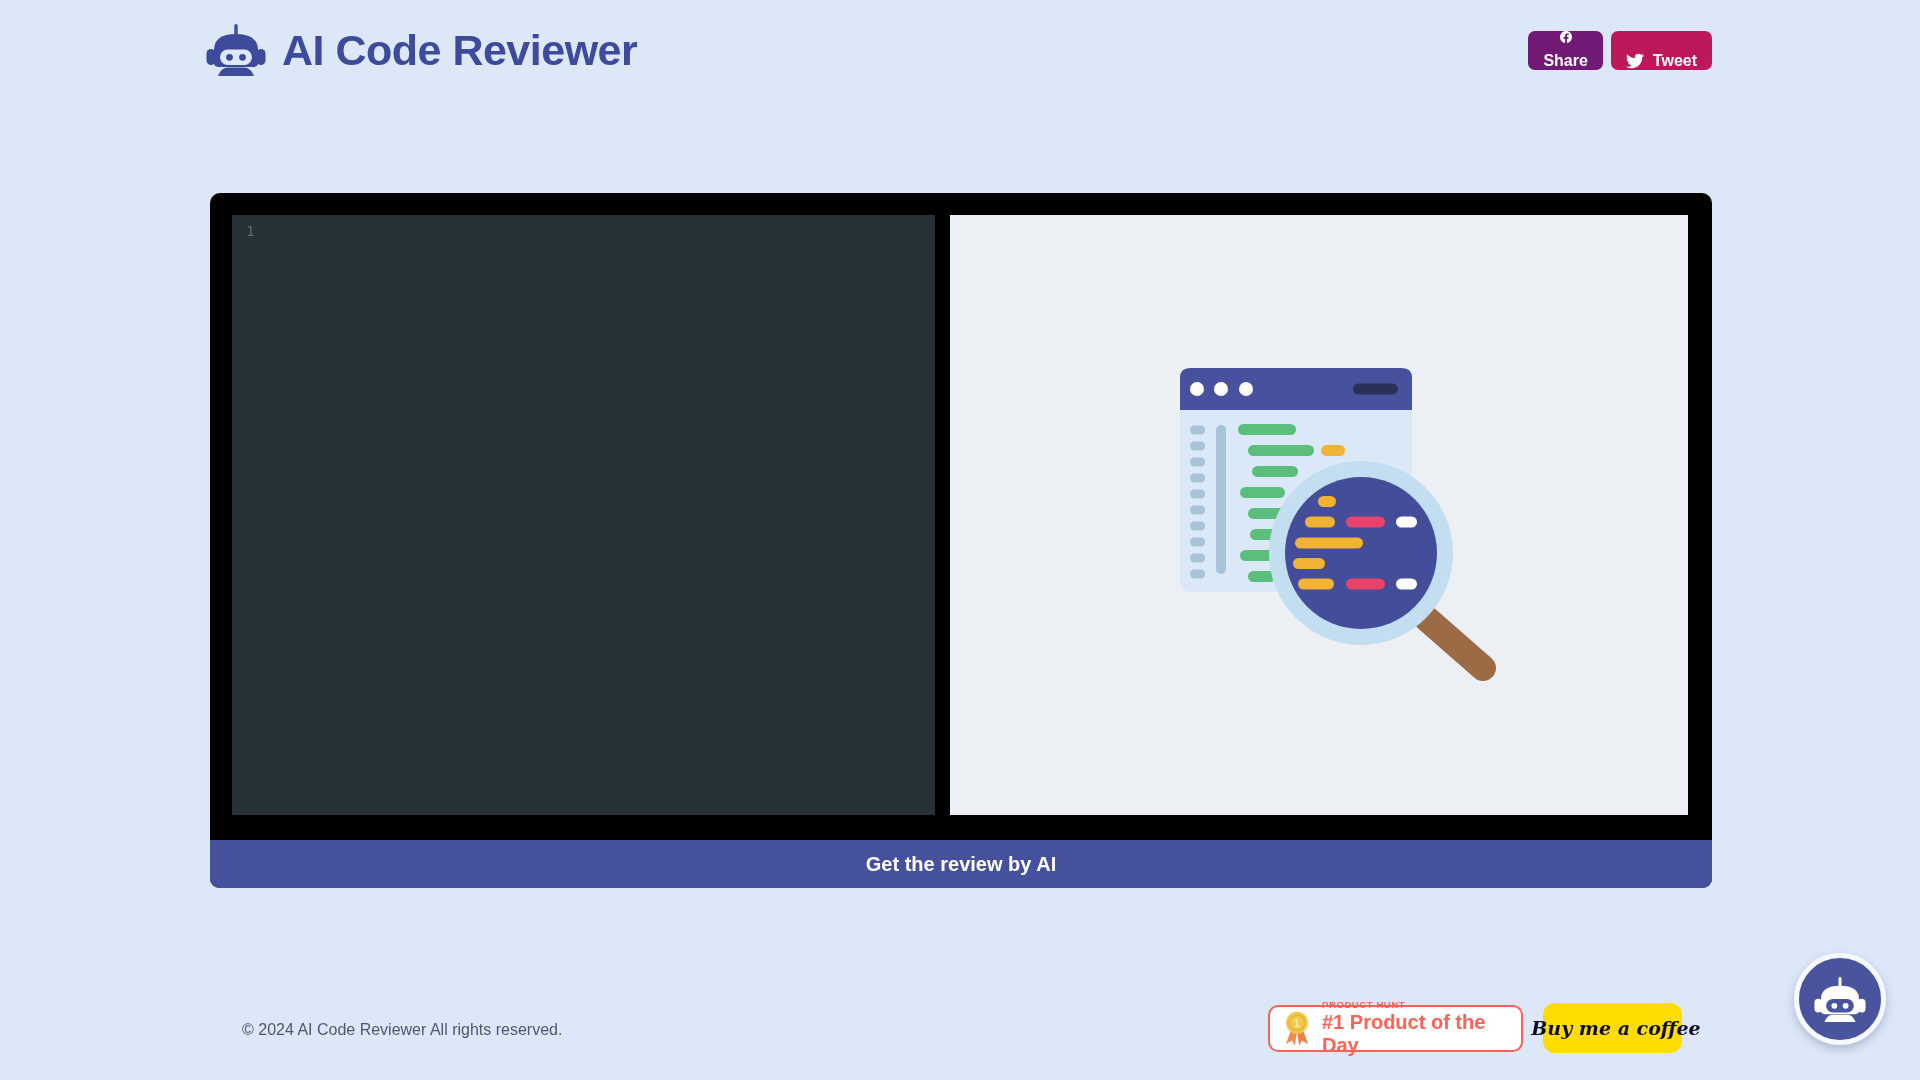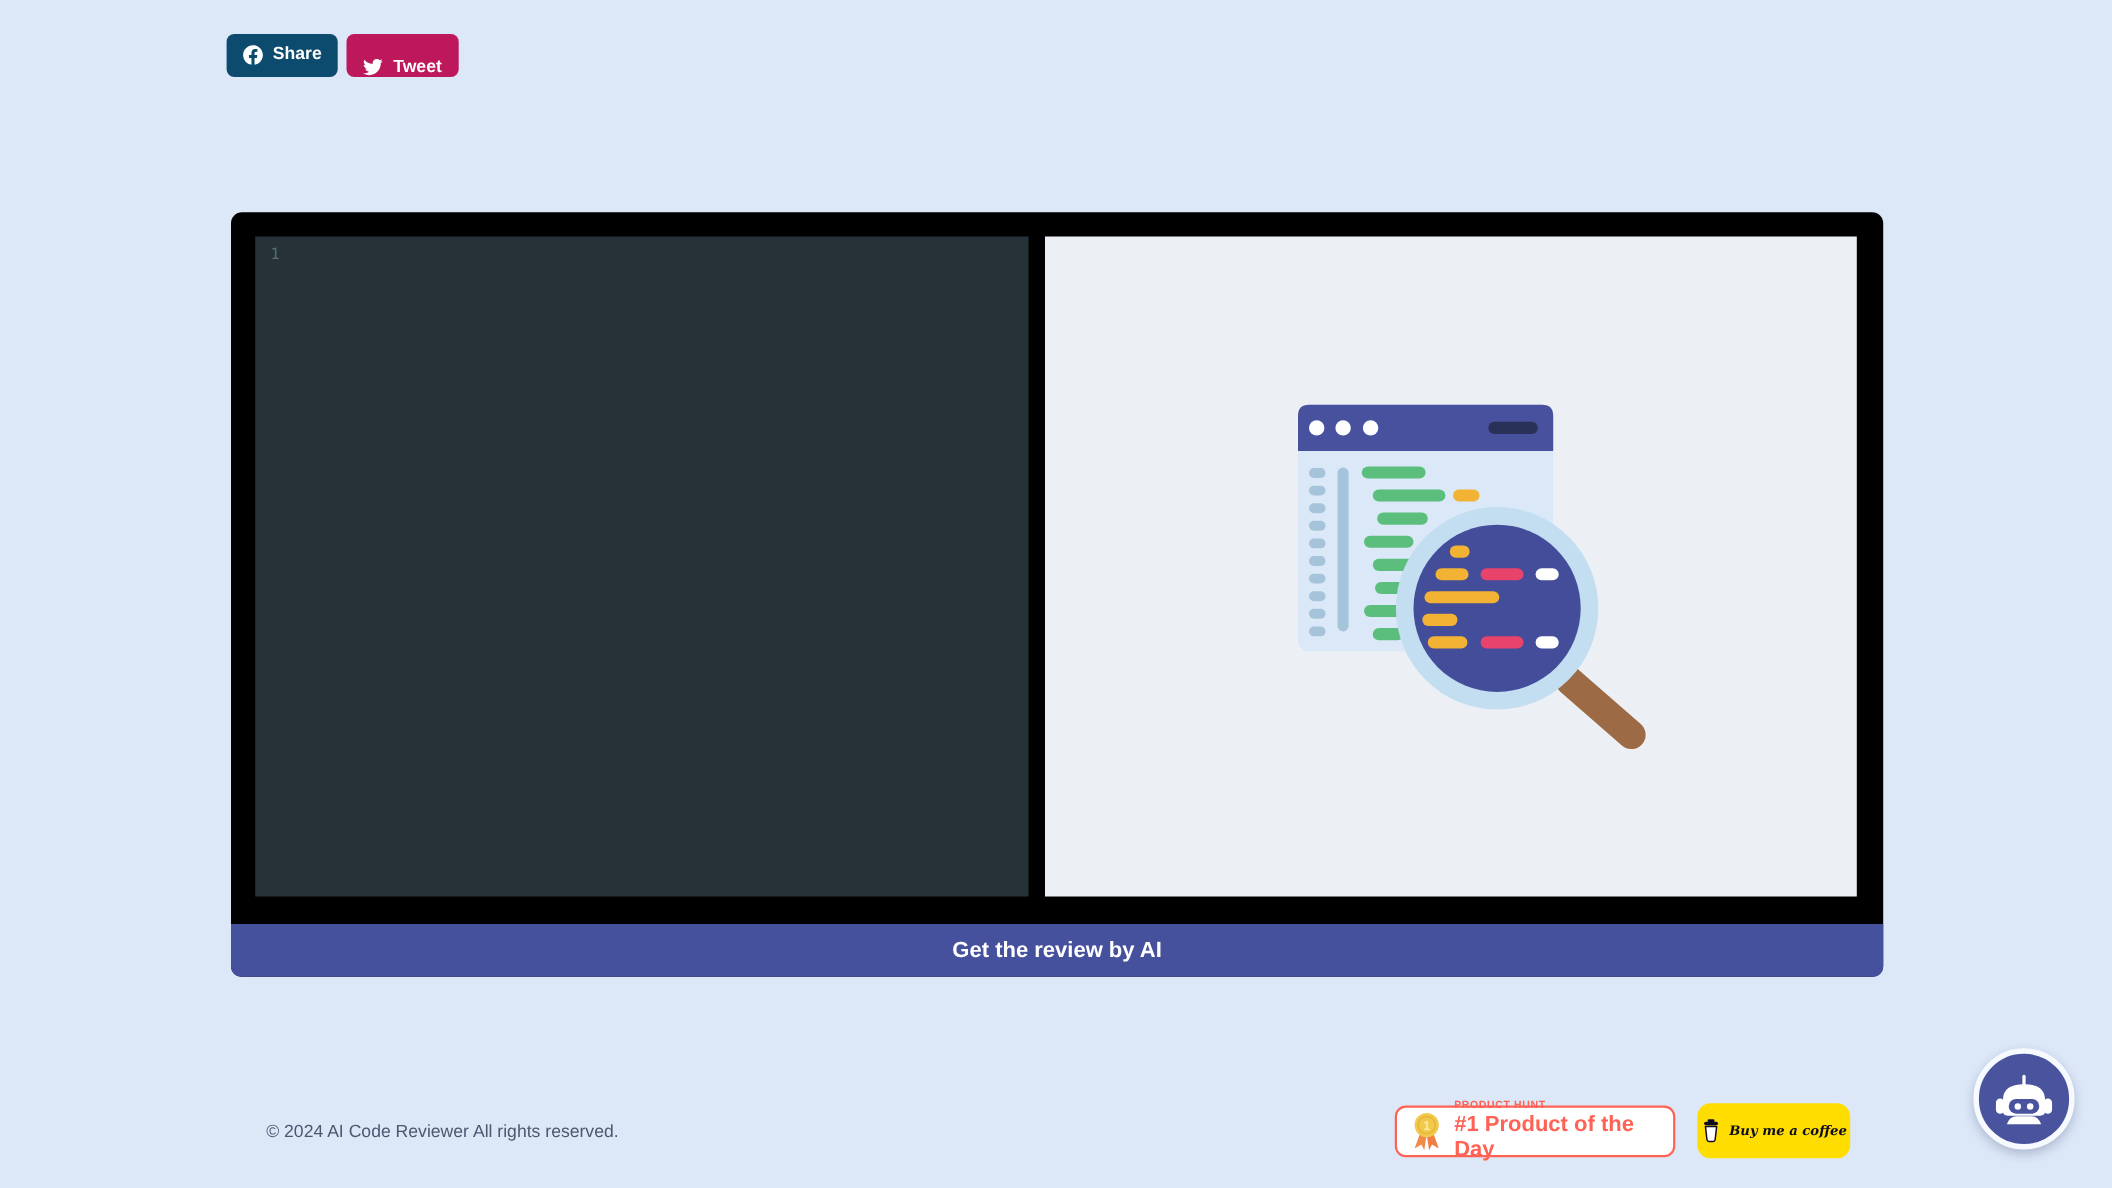--- a/index.html
+++ b/index.html
@@ -22,21 +22,21 @@
   .brand-title { font-size: 43px; font-weight: bold; letter-spacing: -0.5px; color: #3e4b9d; }
 
   .share-row { display: flex; gap: 8px; align-items: center; }
   .btn {
     display: inline-flex; align-items: center; gap: 9px;
     height: 39px; padding: 0 15px; border: none; border-radius: 7px;
     color: #fff; font-family: "Liberation Sans", sans-serif;
     font-size: 16px; font-weight: bold; cursor: pointer;
   }
   .btn svg { width: 18px; height: 18px; }
-  .btn-fb { background: #0c4a6e; }
+  .btn-fb { background: #701a75; flex-direction: column; }
   .btn-tw { background: #be185d; align-items: flex-end; }
 
   
   .main-box {
     position: absolute; left: 210px; top: 193px;
     width: 1502px; height: 695px;
     background: #000; border-radius: 10px;
   }
   .editor {
     position: absolute; left: 22px; top: 22px; width: 703px; height: 600px;
@@ -78,36 +78,49 @@
 
   .coffee-btn {
     position: absolute; left: 1543px; top: 1003px; width: 139px; height: 50px;
     background: #ffdd00; border: none; border-radius: 12px;
     display: flex; align-items: center; justify-content: center; gap: 7px;
     cursor: pointer; text-decoration: none;
   }
   .coffee-btn svg { width: 19px; height: 24px; }
   .coffee-label {
     font-family: "DejaVu Serif", serif; font-style: italic; font-weight: bold;
-    font-size: 12px; color: #0d0c22; white-space: nowrap;
+    font-size: 19px; color: #0d0c22; white-space: nowrap;
   }
 
   .robot-fab {
     position: absolute; left: 1794px; top: 953px; width: 92px; height: 92px;
     border-radius: 50%; background: #4a549e; border: 5px solid #f6f9fd;
     box-shadow: 0 4px 10px rgba(30,40,90,0.25);
     display: flex; align-items: center; justify-content: center; cursor: pointer;
   }
   .robot-fab svg { width: 52px; height: 47px; color: #fff; }
   .robot-fab .visor { fill: #4a549e; }
 </style>
 </head>
 <body>
 
 <header class="header">
+  <div class="brand">
+    <svg viewBox="0 0 60 54" fill="currentColor">
+      <rect x="28.3" y="1" width="3.4" height="12" rx="1.7"></rect>
+      <rect x="0.5" y="26" width="9" height="16" rx="4.5"></rect>
+      <rect x="50.5" y="26" width="9" height="16" rx="4.5"></rect>
+      <path d="M8 40 L8 27 Q8 11 30 11 Q52 11 52 27 L52 40 Q52 44 47 44 L13 44 Q8 44 8 40 Z"></path>
+      <path d="M12 53 Q15 44.5 22 44.5 L38 44.5 Q45 44.5 48 53 Z"></path>
+      <rect class="visor" x="14" y="26.5" width="32" height="15.5" rx="7.7"></rect>
+      <circle cx="23.5" cy="34.3" r="3.4"></circle>
+      <circle cx="36.5" cy="34.3" r="3.4"></circle>
+    </svg>
+    <h1 class="brand-title">AI Code Reviewer</h1>
+  </div>
 
   <div class="share-row">
     <button class="btn btn-fb">
       <svg viewBox="0 0 24 24" fill="#fff">
         <path d="M24 12.073c0-6.627-5.373-12-12-12s-12 5.373-12 12c0 5.99 4.388 10.954 10.125 11.854v-8.385H7.078v-3.47h3.047V9.43c0-3.007 1.792-4.669 4.533-4.669 1.312 0 2.686.235 2.686.235v2.953H15.83c-1.491 0-1.956.925-1.956 1.874v2.25h3.328l-.532 3.47h-2.796v8.385C19.612 23.027 24 18.062 24 12.073z"></path>
       </svg>
       <span>Share</span>
     </button>
     <button class="btn btn-tw">
       <svg viewBox="0 0 24 24" fill="#fff">

